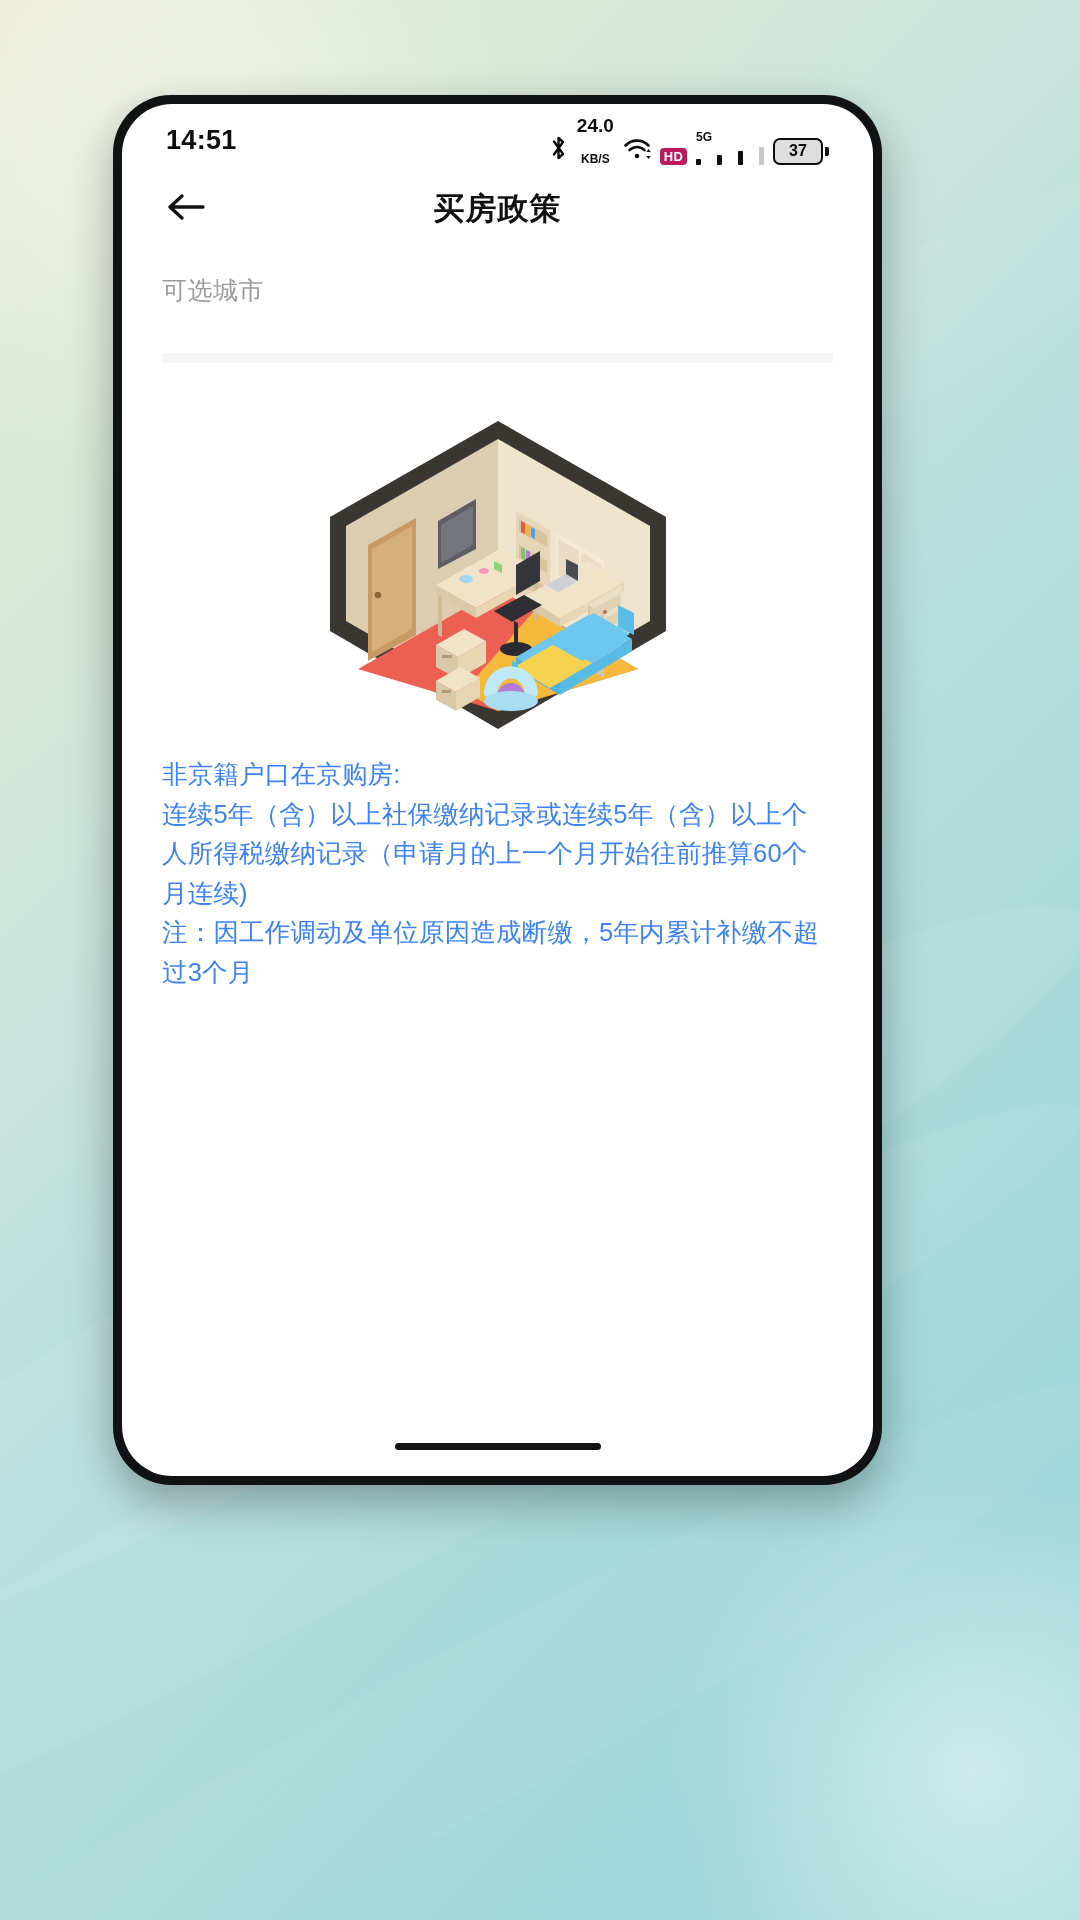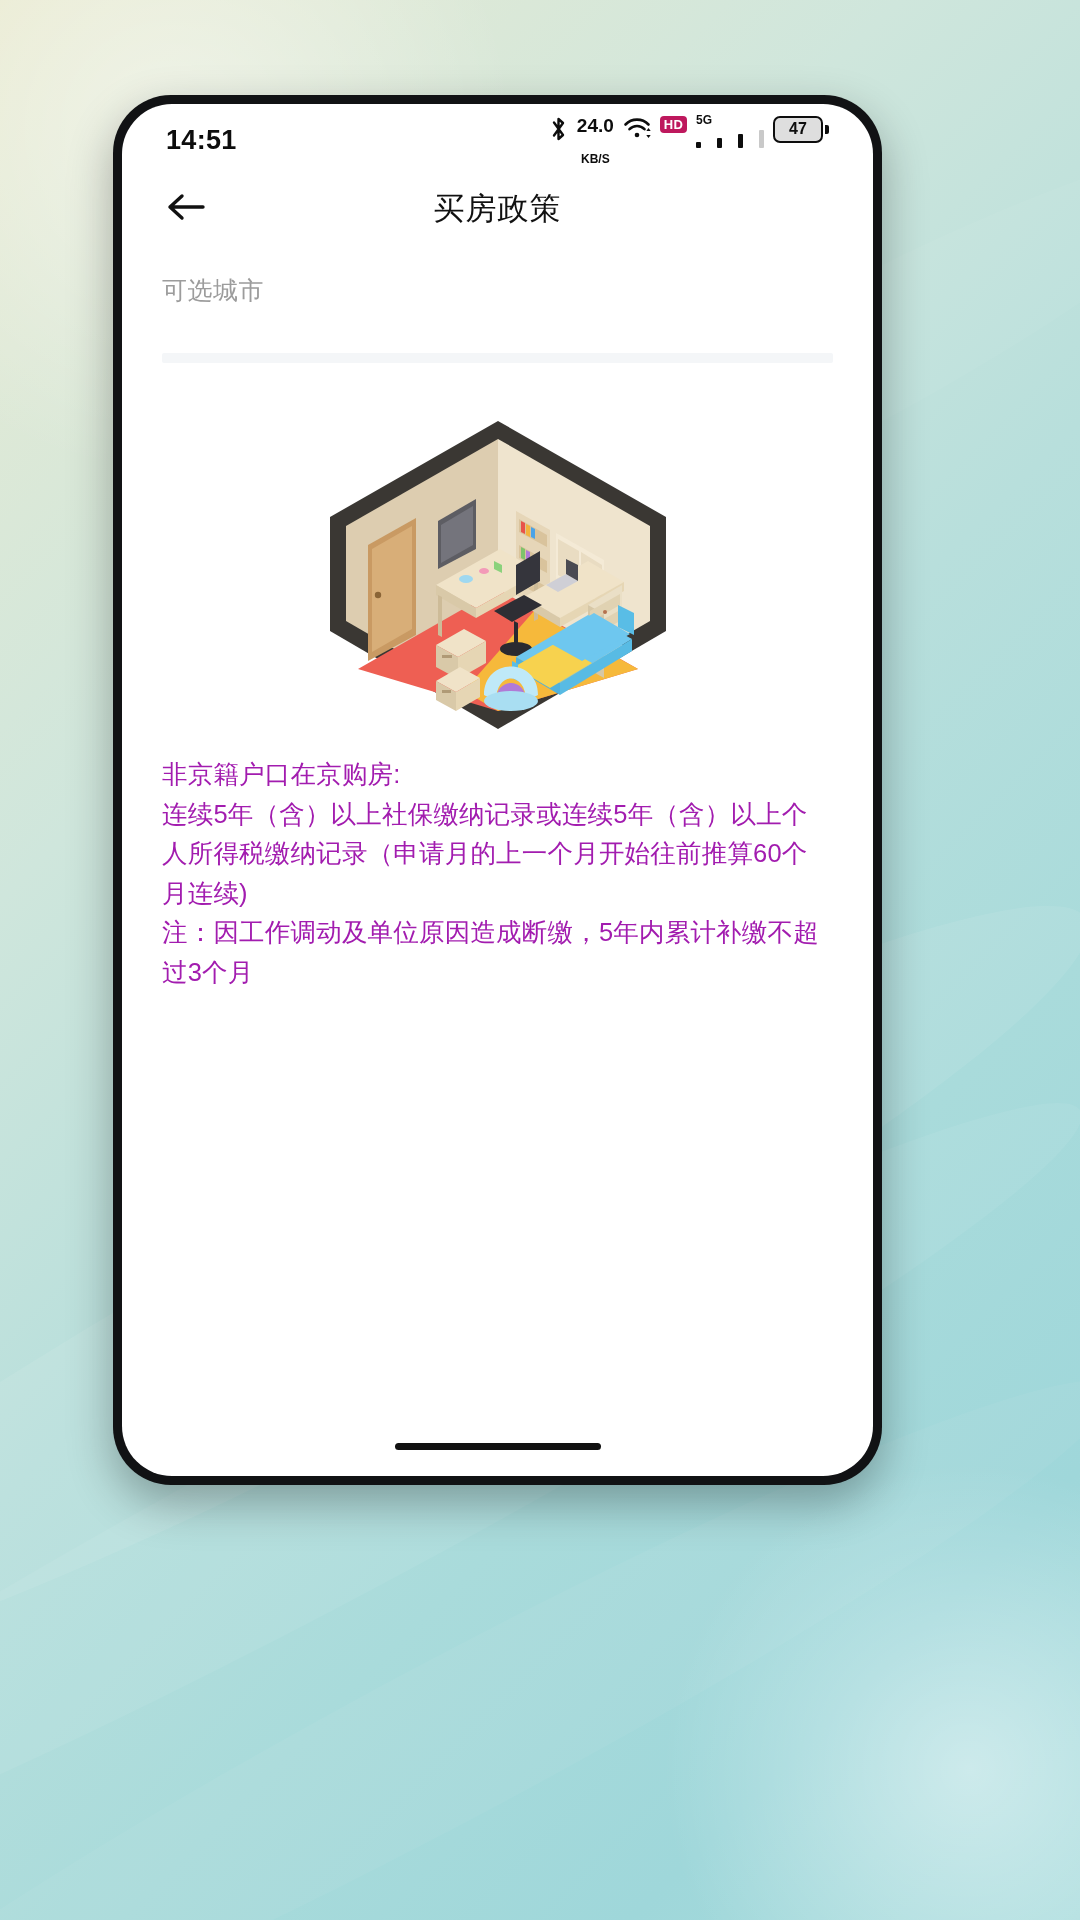--- a/index.html
+++ b/index.html
@@ -75,21 +75,21 @@
     box-sizing: border-box;
     color: #0d0d0d;
   }
   #status-time {
     font-size: 27px;
     font-weight: 600;
     letter-spacing: .3px;
   }
   #status-icons {
     display: flex;
-    align-items: flex-start;
+    align-items: flex-end;
     gap: 9px;
   }
   .netspeed {
     display: flex;
     flex-direction: column;
     align-items: center;
     line-height: 1;
   }
   .netspeed .val { font-size: 19px; font-weight: 700; }
   .netspeed .unit { font-size: 12px; font-weight: 700; margin-top: 18px; }
@@ -154,21 +154,21 @@
   #back-btn {
     width: 52px; height: 52px;
     display:flex; align-items:center; justify-content:center;
     cursor: pointer;
   }
   #appbar-title {
     position: absolute;
     left: 0; right: 0;
     text-align: center;
     font-size: 31px;
-    font-weight: 400;
+    font-weight: 700;
     color: #111;
     letter-spacing: 1px;
     pointer-events: none;
   }
 
   
   #content {
     padding: 0 0 0 0;
     height: calc(100% - 62px - 86px);
     overflow: hidden;
@@ -222,21 +222,21 @@
     justify-content:center;
     padding: 36px 0 10px 0;
   }
   #room-svg { display:block; }
 
   
   #policy-text {
     padding: 16px 40px 0 40px;
     font-size: 25.5px;
     line-height: 1.55;
-    color: #a21caf;
+    color: #3b82f6;
     letter-spacing: .2px;
     white-space: pre-wrap;
     word-break: break-word;
   }
 
   
   #home-indicator {
     position: absolute;
     left: 50%;
     transform: translateX(-50%);
@@ -290,21 +290,21 @@
 
           <span class="sig">
             <span class="g-label">5G</span>
             <i class="b1"></i>
             <i class="b2"></i>
             <i class="b3"></i>
             <i class="b4"></i>
           </span>
 
           <span class="battery">
-            <span class="shell">47</span>
+            <span class="shell">37</span>
             <span class="nub"></span>
           </span>
         </div>
       </div>
 
       <div id="appbar">
         <div id="back-btn">
           <span>
             <svg width="42" height="32" viewBox="0 0 42 32">
               <path d="M38 16 L5 16 M17 5 L5 16 L17 27" fill="none" stroke="#111" stroke-width="3.4" stroke-linecap="round" stroke-linejoin="round"></path>

